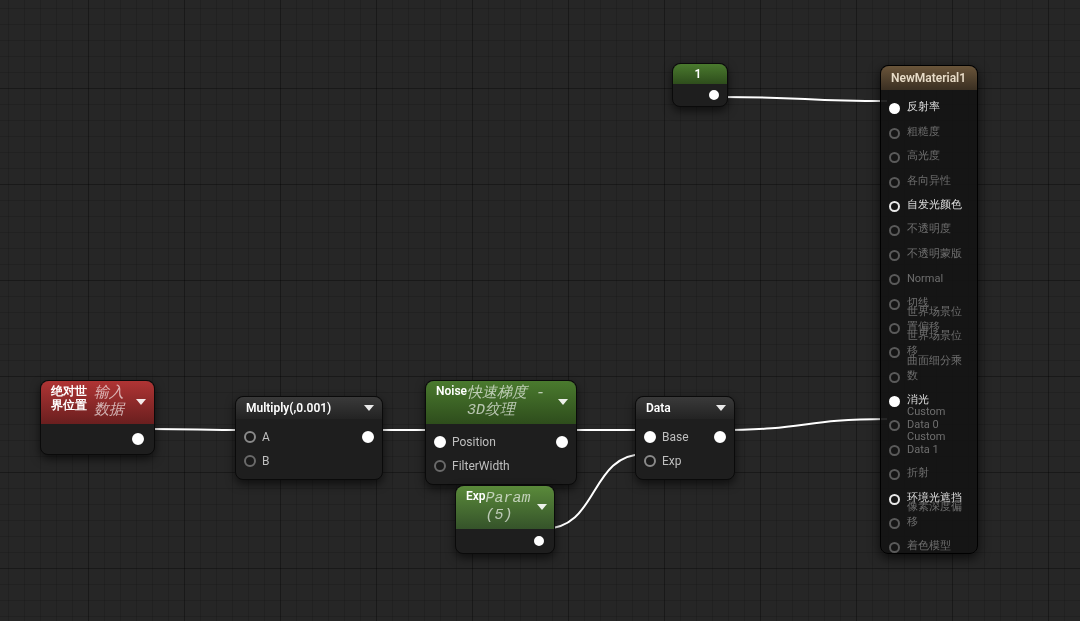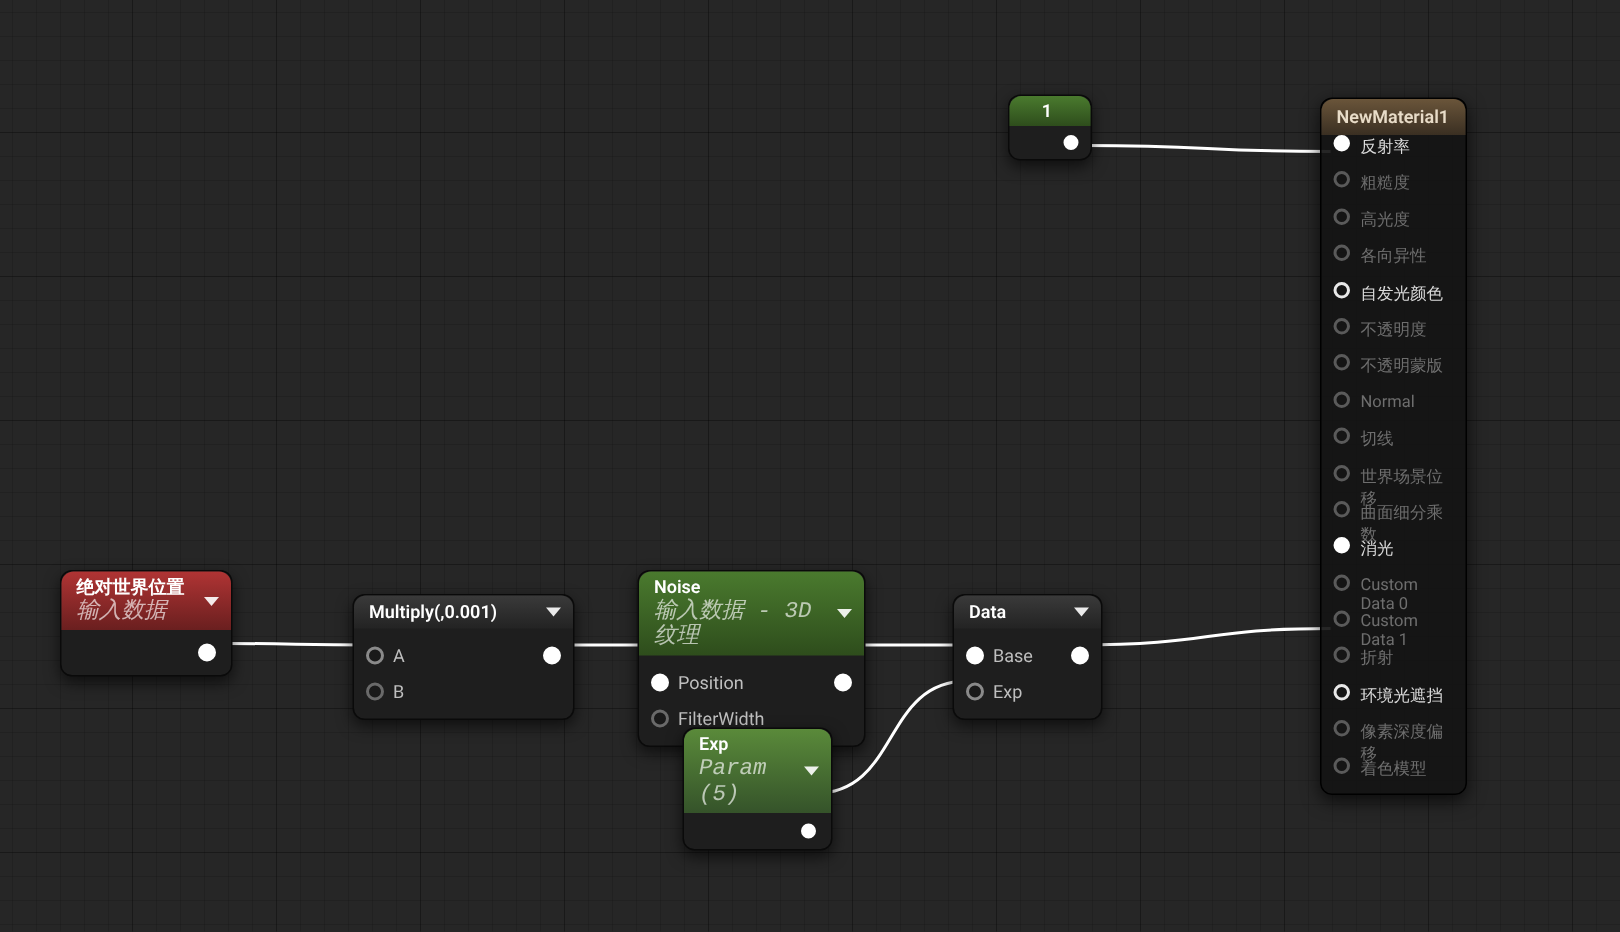--- a/index.html
+++ b/index.html
@@ -33,21 +33,21 @@
   }
   .node .header {
     display: flex;
     align-items: center;
     justify-content: space-between;
     padding: 4px 8px 4px 10px;
     border-top-left-radius: 8px;
     border-top-right-radius: 8px;
     color: #fff;
   }
-  .node .header .titlebox { display:flex; flex-direction:column; line-height:1.15; }
+  .node .header .titlebox { display:flex; flex-direction:row; line-height:1.15; }
   .node .header .title { font-weight: 600; font-size: 12px; }
   .node .header .subtitle { font-size: 15px; color: rgba(255,255,255,0.65); font-style: italic; font-family: Liberation Mono, monospace; }
   .node .chev {
     width: 0; height: 0;
     border-left: 5px solid transparent;
     border-right: 5px solid transparent;
     border-top: 6px solid rgba(255,255,255,0.9);
     margin-left: 6px;
   }
 
@@ -113,21 +113,21 @@
     border: 1px solid #000;
     border-radius: 8px;
     box-shadow: 0 4px 12px rgba(0,0,0,0.7);
   }
   .matpanel .mhdr {
     padding: 5px 10px;
     border-top-left-radius:8px; border-top-right-radius:8px;
     color:#e8dcc8; font-weight:600; font-size:12px;
   }
   .matpanel .mrow {
-    display:flex; align-items:flex-start; gap:7px;
+    display:flex; align-items:flex-end; gap:7px;
     padding: 0 8px;
     height: 24.4px;
     font-size: 11px;
     color: #6e6e6e;
   }
   .matpanel .mrow.on { color:#dcdcdc; }
   .matpanel .mrow .ring {
     width:11px; height:11px; border-radius:50%;
     border:2px solid #5a5a5a; background:transparent; flex-shrink:0;
   }
@@ -184,21 +184,21 @@
       <span class="pin hollow"></span>
       <span>B</span>
     </div>
   </div>
 </div>
 
 <div class="node" style="left:425px; top:380px; width:152px;">
   <div class="header hdr-green">
     <div class="titlebox">
       <span class="title">Noise</span>
-      <span class="subtitle">输入数据 - 3D纹理</span>
+      <span class="subtitle">快速梯度 - 3D纹理</span>
     </div>
     <div class="chev"></div>
   </div>
   <div class="body">
     <div class="row between">
       <div class="left">
         <span class="pin filled"></span>
         <span>Position</span>
       </div>
       <div class="right">
@@ -293,20 +293,24 @@
       <div class="mrow">
         <span class="ring"></span>
         <span>Normal</span>
       </div>
       <div class="mrow">
         <span class="ring"></span>
         <span>切线</span>
       </div>
       <div class="mrow">
         <span class="ring"></span>
+        <span>世界场景位置偏移</span>
+      </div>
+      <div class="mrow">
+        <span class="ring"></span>
         <span>世界场景位移</span>
       </div>
       <div class="mrow">
         <span class="ring"></span>
         <span>曲面细分乘数</span>
       </div>
       <div class="mrow on filled">
         <span class="ring"></span>
         <span>消光</span>
       </div>

